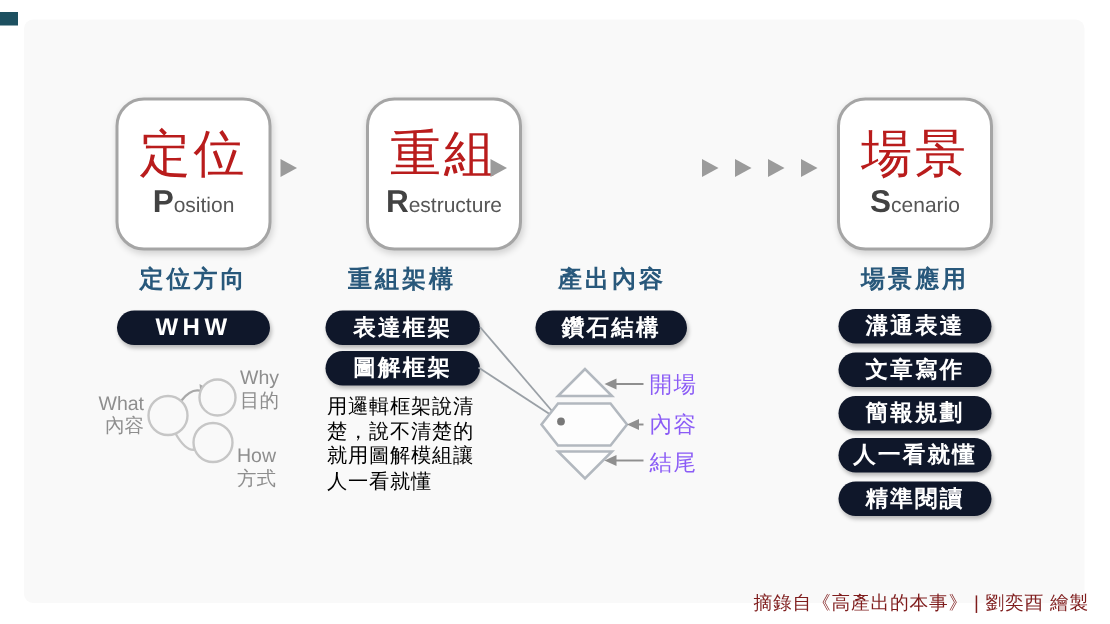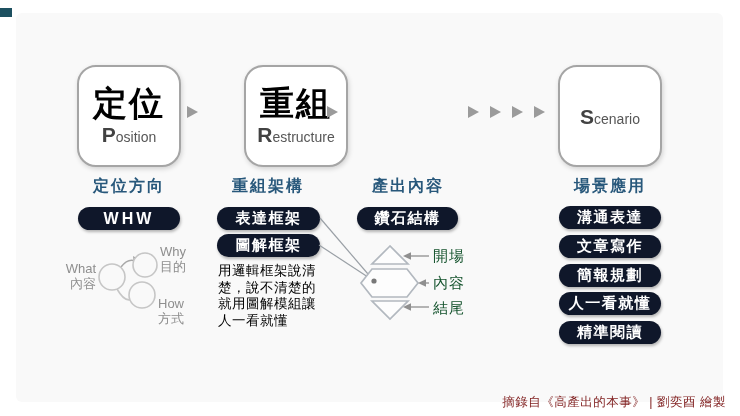--- a/index.html
+++ b/index.html
@@ -5,40 +5,40 @@
   html,body{margin:0;padding:0;background:#ffffff;}
   body{width:740px;height:416px;font-family:"Liberation Sans","DejaVu Sans",sans-serif;}
   .stage{position:relative;width:740px;height:416px;overflow:hidden;background:#ffffff;}
   .panel{position:absolute;left:16px;top:13px;width:707px;height:389px;background:#f9f9f9;border-radius:6px;}
   .corner-mark{position:absolute;left:0;top:8px;width:12px;height:9px;background:#1d5060;}
 
   
   .step-box{position:absolute;top:65px;width:104px;height:102px;background:#ffffff;
     border:2.5px solid #a5a5a5;border-radius:19px;box-shadow:1px 2px 5px rgba(0,0,0,.16);
     display:flex;flex-direction:column;align-items:center;justify-content:center;box-sizing:border-box;}
-  .step-zh{font-size:34px;font-weight:700;color:#000000;letter-spacing:2px;line-height:36px;}
+  .step-zh{font-size:34px;font-weight:400;color:#b91c1c;letter-spacing:2px;line-height:36px;}
   .step-en{display:flex;align-items:baseline;color:#565656;margin-top:2px;}
   .step-en .initial{font-size:21px;font-weight:700;color:#424242;}
   .step-en .rest{font-size:14px;}
 
   .tri{position:absolute;top:106px;width:0;height:0;border-top:6.5px solid transparent;
     border-bottom:6.5px solid transparent;border-left:11px solid #9b9b9b;}
 
   .col-label{position:absolute;top:176px;text-align:center;color:#28587b;font-weight:700;
     font-size:16px;letter-spacing:2px;}
 
   .pill{position:absolute;height:23px;border-radius:12px;background:#0f172a;color:#ffffff;
     font-weight:700;font-size:15px;letter-spacing:1.5px;display:flex;align-items:center;
     justify-content:center;box-shadow:1px 2px 3px rgba(0,0,0,.28);box-sizing:border-box;}
   .pill.whw{font-size:16px;letter-spacing:3px;}
 
   .sketch-label{position:absolute;color:#8e8e8e;font-size:13px;line-height:15px;white-space:pre-line;}
   .note-text{position:absolute;left:218px;top:263px;width:100px;color:#000000;font-size:13.5px;
     line-height:16.5px;white-space:pre-line;letter-spacing:0.5px;}
-  .diamond-label{position:absolute;left:433px;color:#14532d;font-size:15px;letter-spacing:1px;}
+  .diamond-label{position:absolute;left:433px;color:#8b5cf6;font-size:15px;letter-spacing:1px;}
 
   .footer{position:absolute;right:14px;top:394px;color:#7f1d1d;font-size:12.5px;letter-spacing:0.5px;text-align:right;}
   svg{position:absolute;overflow:visible;}
 </style>
 </head>
 <body>
 
 <div class="stage">
   <div class="panel"></div>
   <div class="corner-mark"></div>
@@ -51,20 +51,21 @@
       </div>
   </div>
   <div class="step-box" style="left:216px;margin-left:28px;">
     <div class="step-zh">重組</div>
     <div class="step-en">
         <span class="initial">R</span>
         <span class="rest">estructure</span>
       </div>
   </div>
   <div class="step-box" style="left:558px;">
+    <div class="step-zh">場景</div>
     <div class="step-en">
         <span class="initial">S</span>
         <span class="rest">cenario</span>
       </div>
   </div>
 
   <div class="tri" style="left:187px;"></div>
   <div class="tri" style="left:327px;"></div>
   <div class="tri" style="left:468px;"></div>
   <div class="tri" style="left:490px;"></div>

